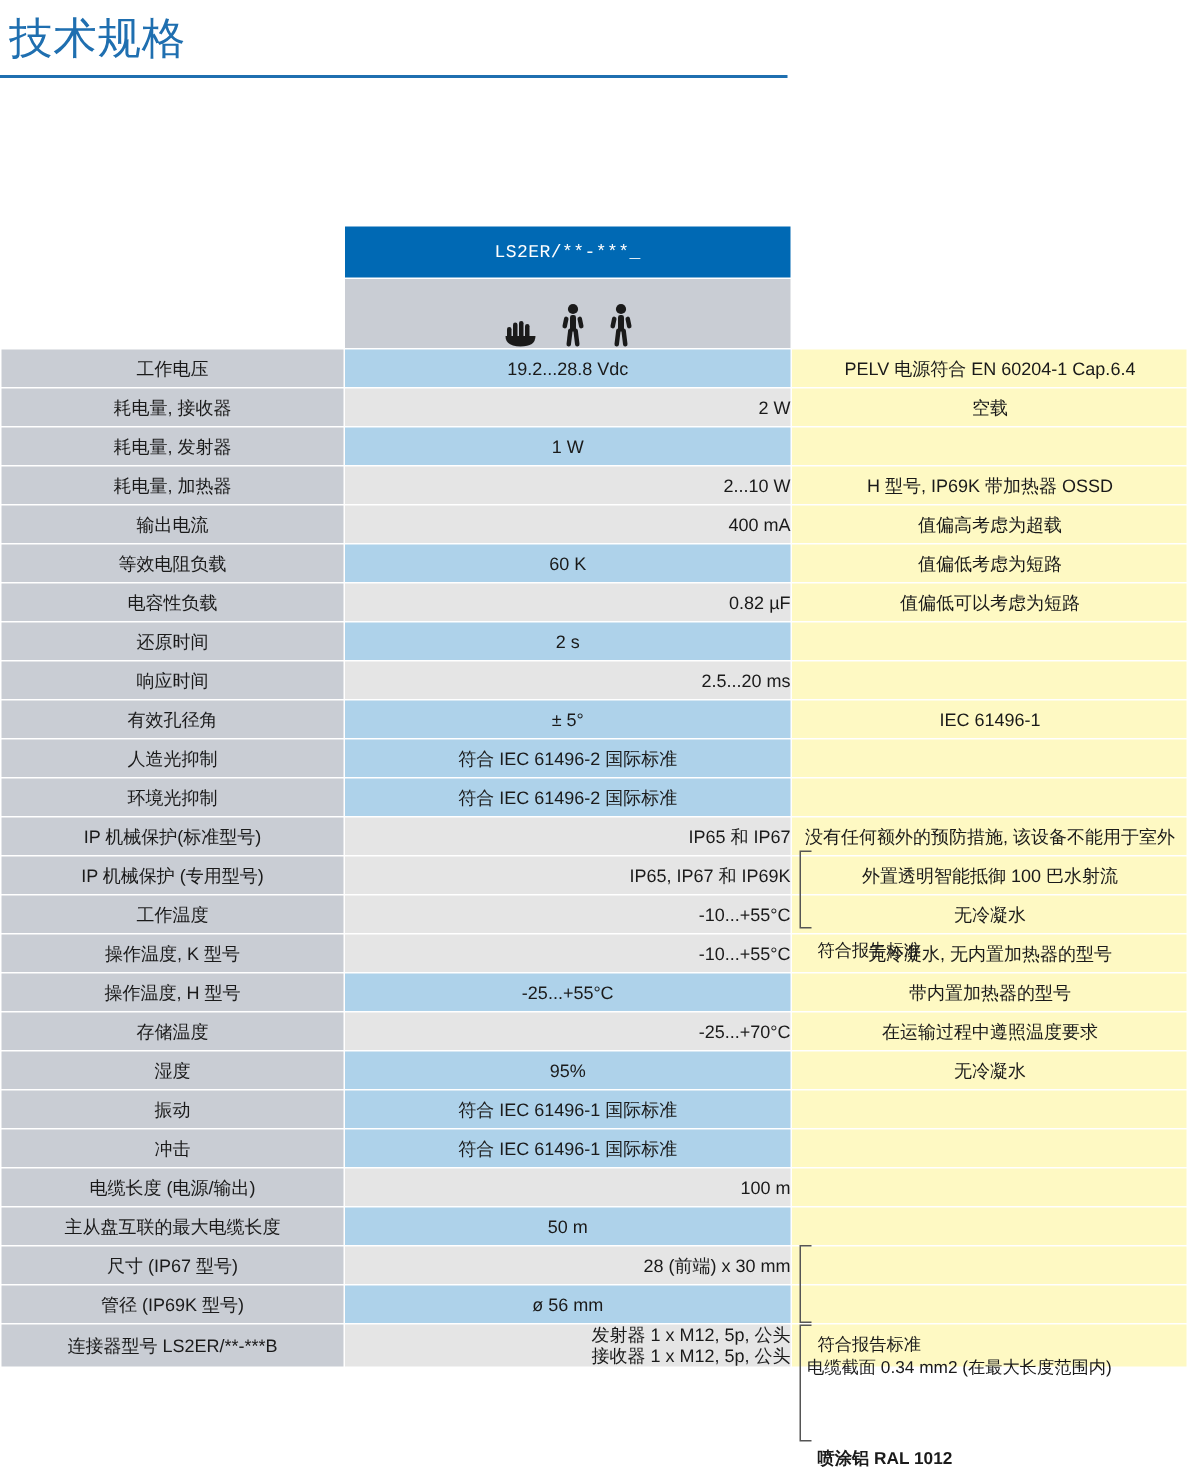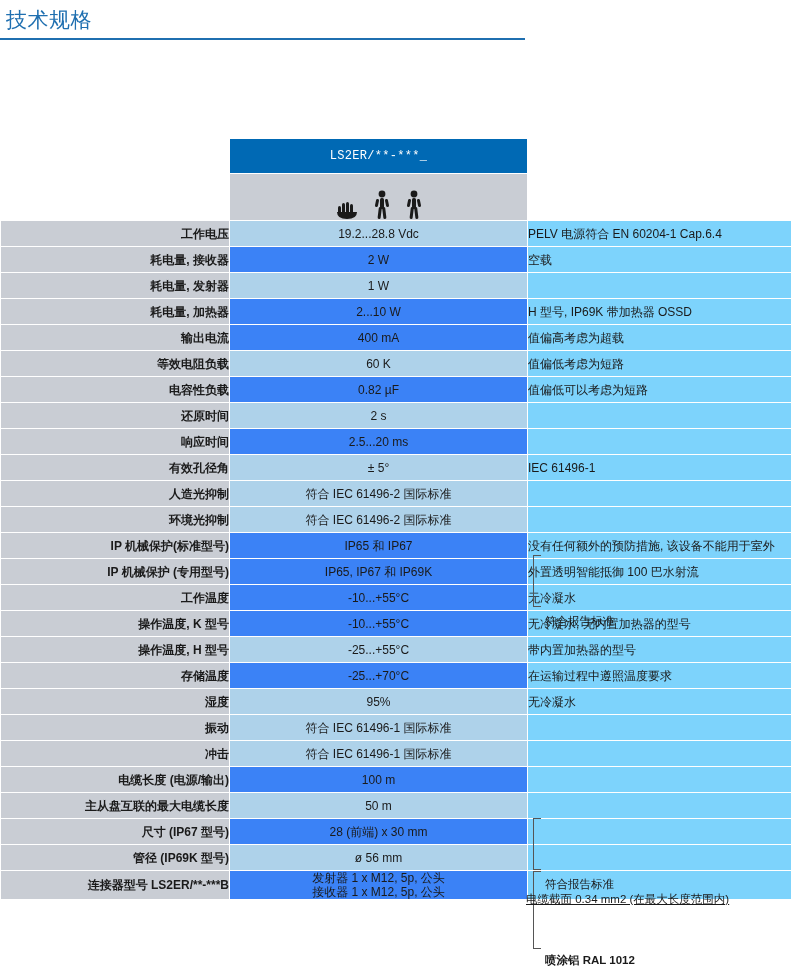--- a/index.html
+++ b/index.html
@@ -9,21 +9,21 @@
   }
   body {
     width: 791px;
     height: 978px;
     font-family: "Liberation Sans", sans-serif;
     position: relative;
     overflow: hidden;
   }
   
   .page-title {
-    font-size: 21px;
+    font-size: 29px;
     color: #1f6fb0;
     padding: 6px 0 4px 6px;
     letter-spacing: 0.5px;
   }
   .title-rule {
     height: 2px;
     background: #1f6fb0;
     width: 525px;
     margin-left: 0;
   }
@@ -43,39 +43,39 @@
     vertical-align: middle;
     padding: 0;
   }
   .col-label { width: 228px; }
   .col-val   { width: 297px; }
   .col-note  { width: 264px; }
 
   td.label {
     background: #c9cdd4;
     color: #1a1a1a;
-    text-align: right;
+    text-align: center;
     height: 25px;
     line-height: 14px;
-    font-weight: bold;
   }
   td.value {
     background: #aed2ea;
     color: #1a1a1a;
     text-align: center;
     height: 21px;
     line-height: 14px;
   }
   td.value.alt {
-    background: #3b82f6;
+    background: #e5e5e5;
+    text-align: right;
   }
   td.note {
-    background: #7dd3fc;
-    color: #1a1a1a;
-    text-align: left;
+    background: #fef9c3;
+    color: #1a1a1a;
+    text-align: center;
     padding-left: 8px;
     height: 25px;
     line-height: 14px;
     font-size: 11.5px;
   }
   
   .hdr-title {
     background: #0069b4;
     color: #ffffff;
     text-align: center;
@@ -368,15 +368,15 @@
     </tbody>
   </table>
 
   <div class="brace" style="left:533px; top:417px; height:52px;"></div>
   <div class="brace-label" style="left:545px; top:436px;">符合报告标准</div>
 
   <div class="brace" style="left:533px; top:680px; height:52px;"></div>
   <div class="brace-label" style="left:545px; top:699px;">符合报告标准</div>
 
   <div class="brace" style="left:533px; top:733px; height:78px;"></div>
-  <div class="note-abs" style="left:526px; top:754px;text-decoration:underline;">电缆截面 0.34 mm2 (在最大长度范围内)</div>
+  <div class="note-abs" style="left:538px; top:754px;">电缆截面 0.34 mm2 (在最大长度范围内)</div>
   <div class="note-abs" style="left:545px; top:815px;font-weight:bold;">喷涂铝 RAL 1012</div>
 </div>
 
 </body></html>

